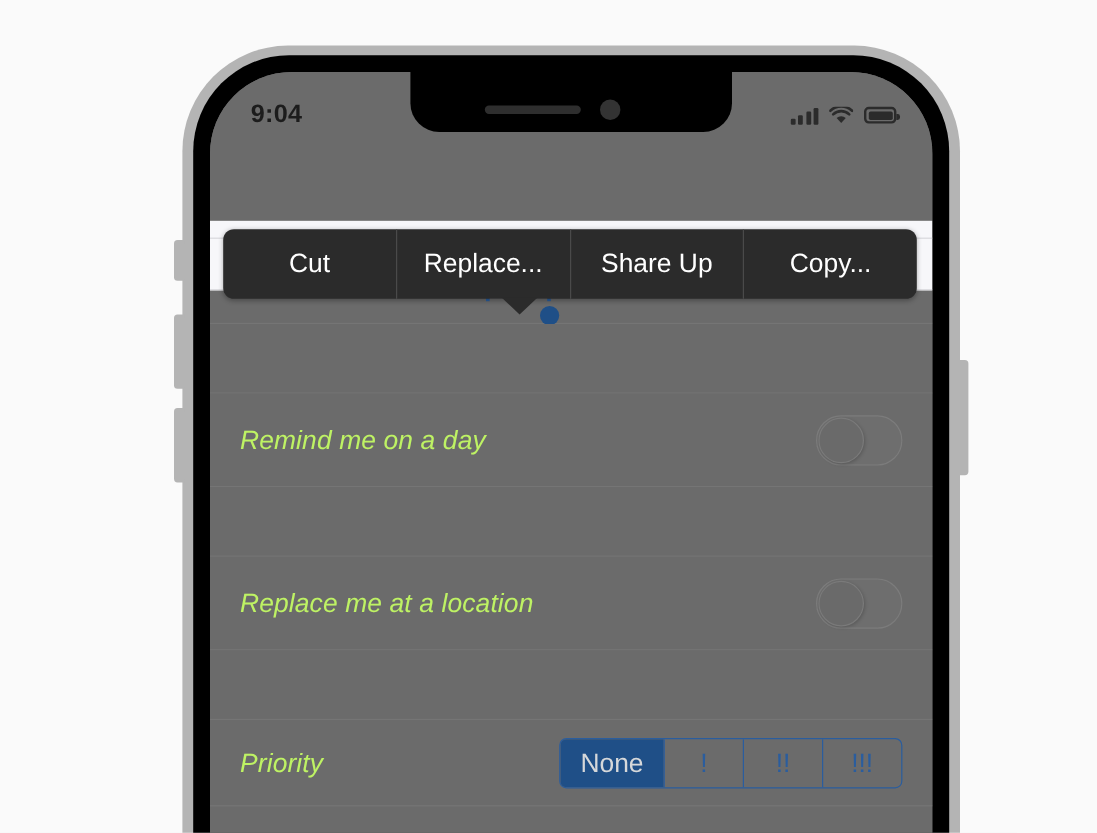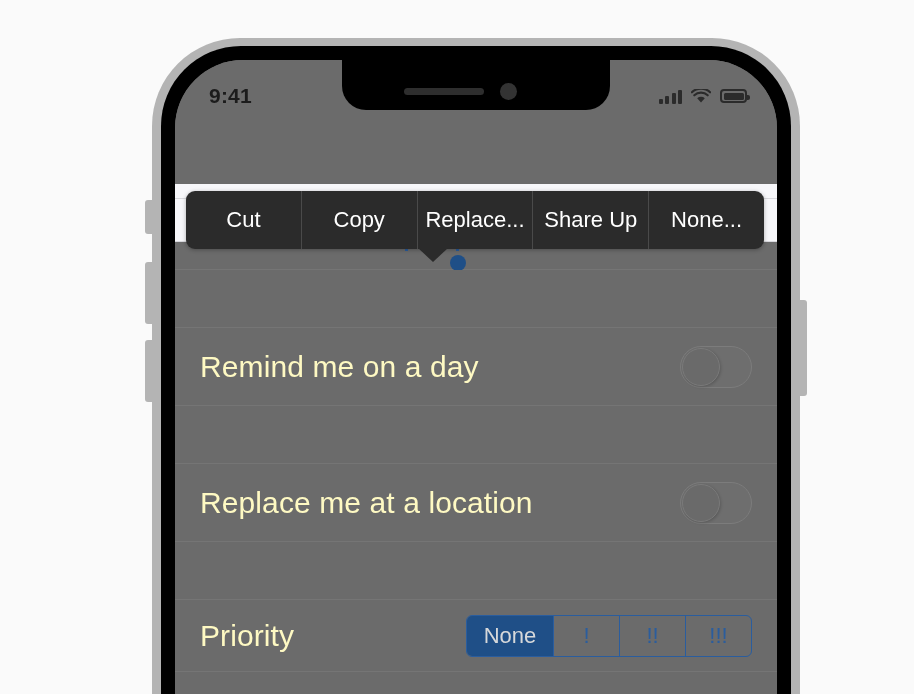--- a/index.html
+++ b/index.html
@@ -191,23 +191,24 @@
     padding: 0 25px;
     border-bottom: 1px solid #757575;
     background: #6b6b6b;
   }
   .row-text   { height: 72px; }
   .row-gap    { height: 58px; }
   .row-switch { height: 78px; justify-content: space-between; }
   .row-priority { height: 72px; justify-content: space-between; border-bottom: 1px solid #757575; }
 
   .row-label {
-    font-size: 30px;
-    color: #fef9c3;
+    font-size: 22px;
+    color: #bef264;
     letter-spacing: 0.1px;
+    font-style: italic;
   }
 
   .reminder-text {
     font-size: 25px;
     color: #1c1c1c;
     white-space: pre;
     position: relative;
   }
   .sel-word {
     background: #8b8f94;
@@ -351,21 +352,21 @@
   <div class="screen">
 
     <div class="app">
 
       <div class="notch">
         <div class="speaker"></div>
         <div class="camera"></div>
       </div>
 
       <div class="statusbar">
-        <div class="status-time">9:41</div>
+        <div class="status-time">9:04</div>
         <div class="status-icons">
           <div class="signal">
             <i></i>
               <i></i>
               <i></i>
               <i></i>
           </div>
           <svg class="wifi" viewBox="0 0 20 15">
             <path d="M10 13.4 L6.2 9.3 A5.6 5.6 0 0 1 13.8 9.3 Z" fill="#2b2b2b"></path>
             <path d="M3.3 6.3 A9.8 9.8 0 0 1 16.7 6.3" stroke="#2b2b2b" stroke-width="2.2" fill="none" stroke-linecap="round"></path>
@@ -415,22 +416,21 @@
         </div>
 
       </div>
     </div>
 
     <div class="band">
       <div class="band-line-top"></div>
       <div class="band-line-bottom"></div>
       <div class="callout">
         <div class="callout-item">Cut</div>
-        <div class="callout-item">Copy</div>
         <div class="callout-item">Replace...</div>
         <div class="callout-item">Share Up</div>
-        <div class="callout-item">None...</div>
+        <div class="callout-item">Copy...</div>
       </div>
       <div class="callout-arrow"></div>
     </div>
 
   </div>
 </div>
 
 </body></html>

